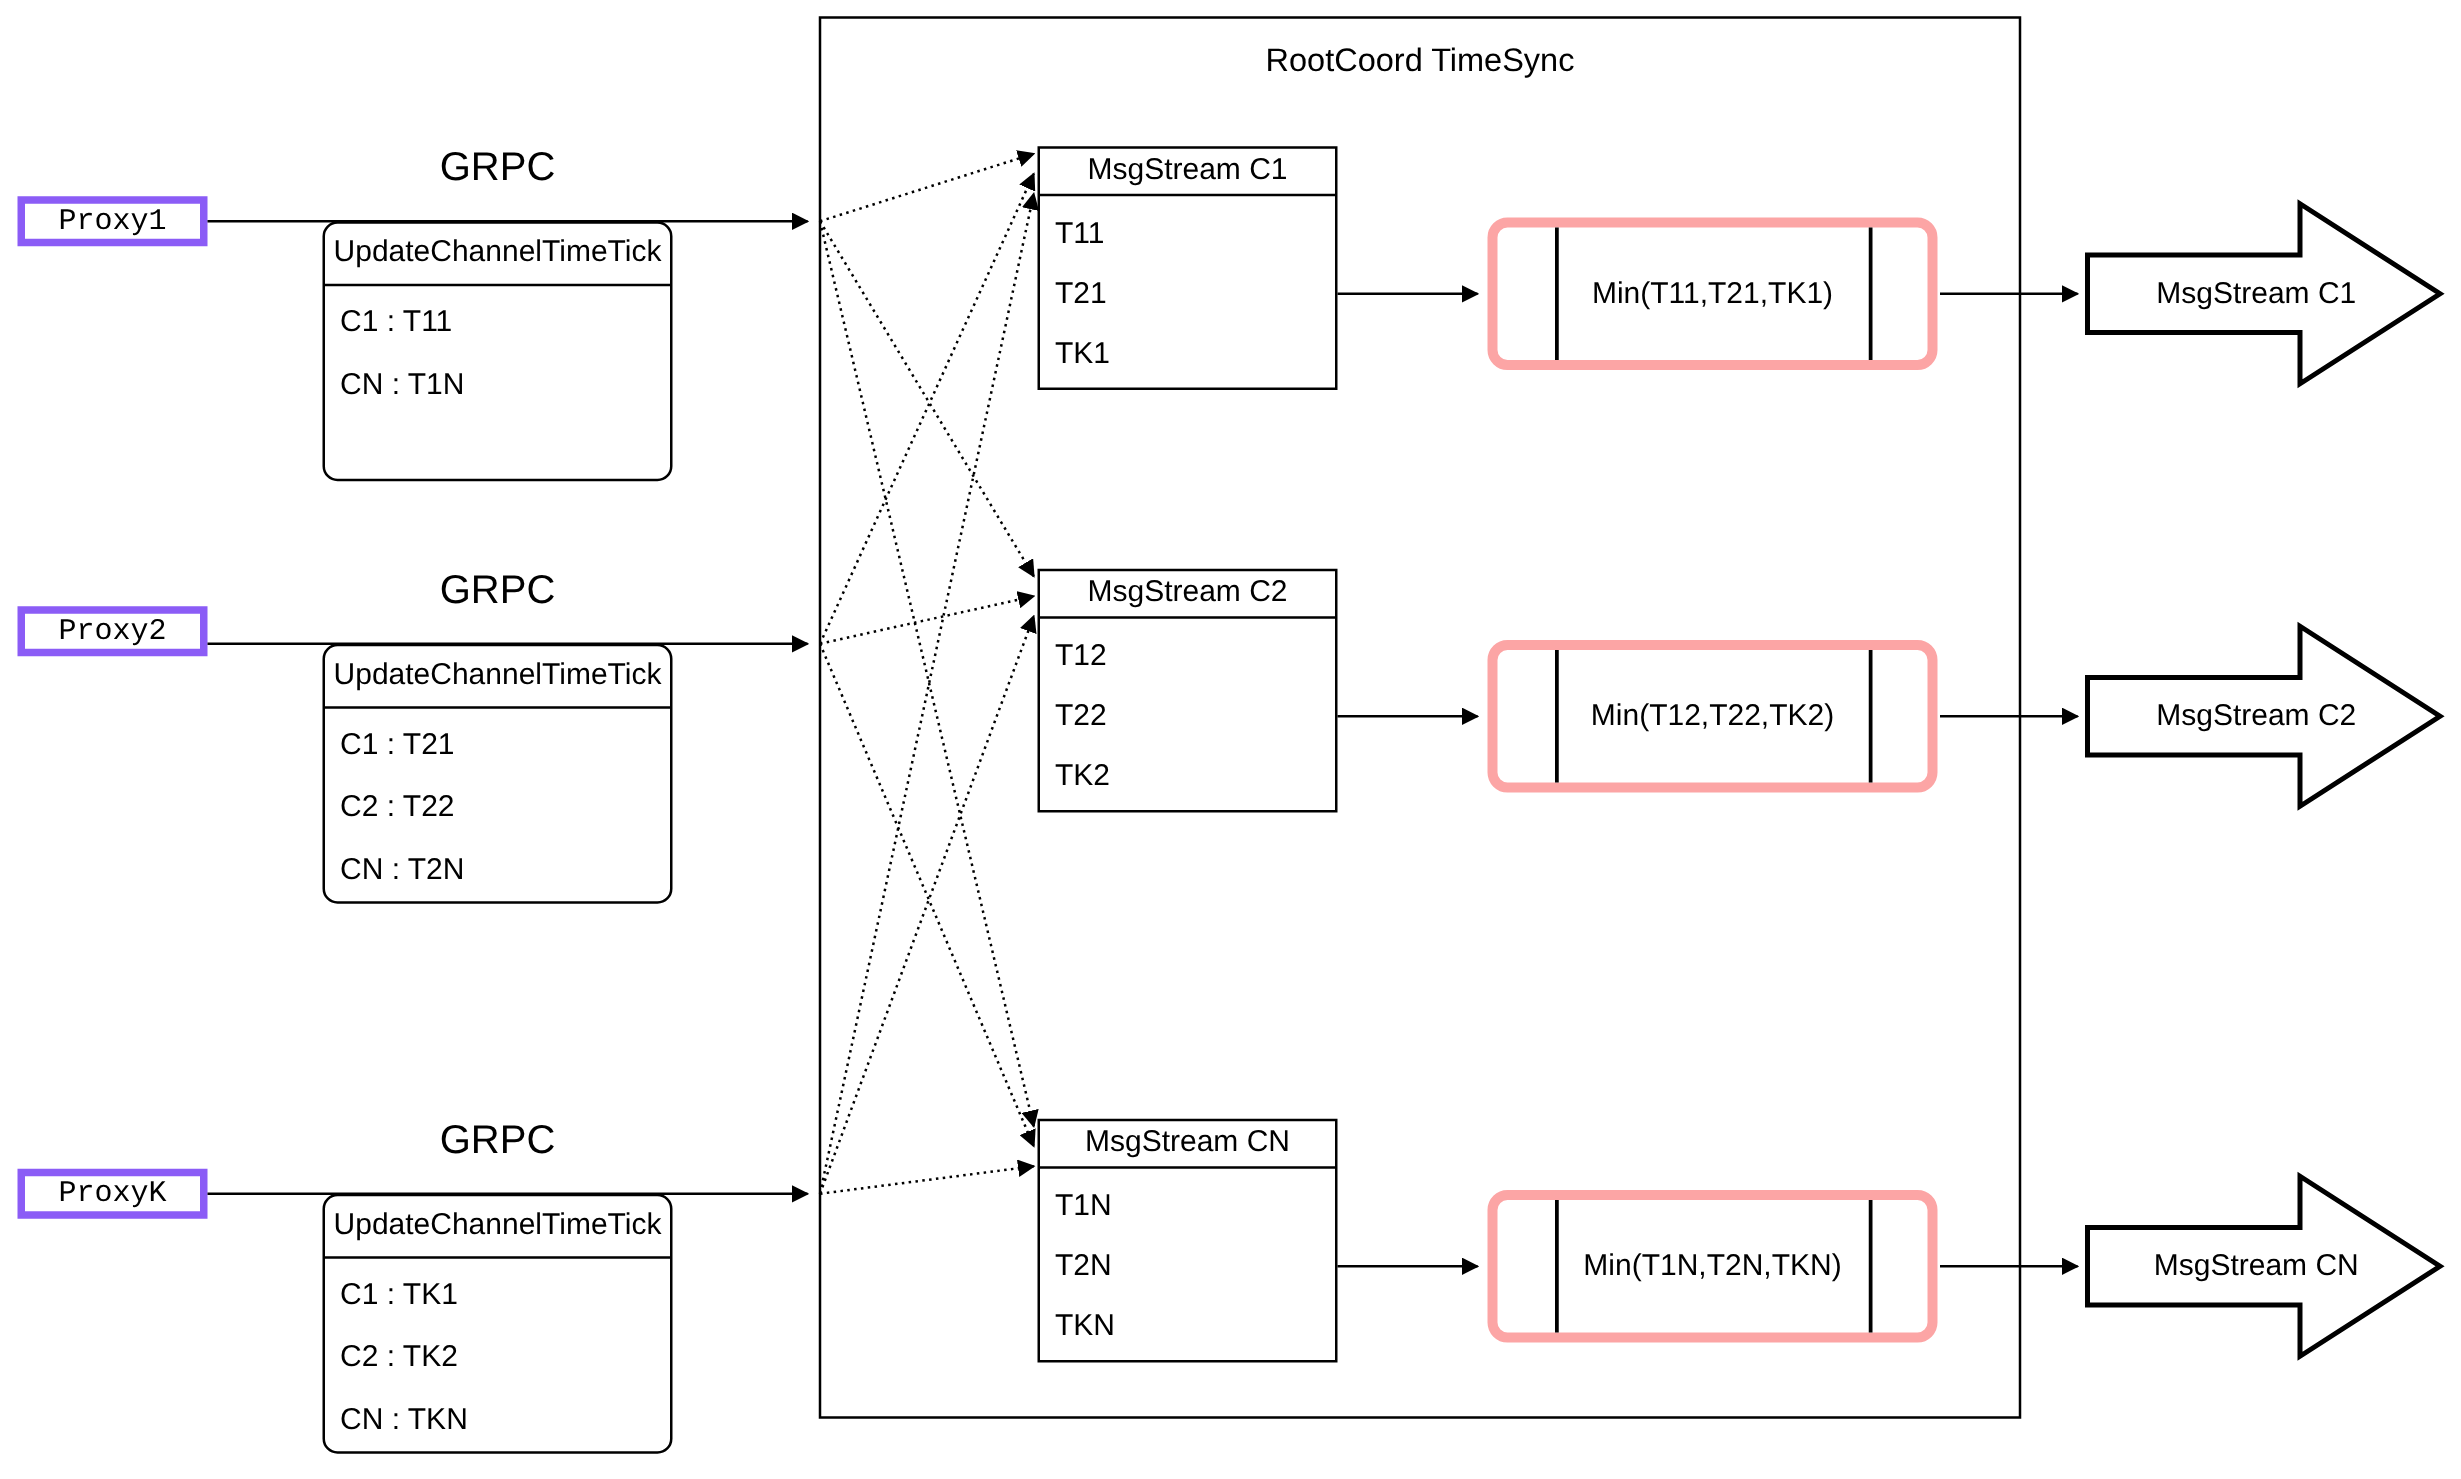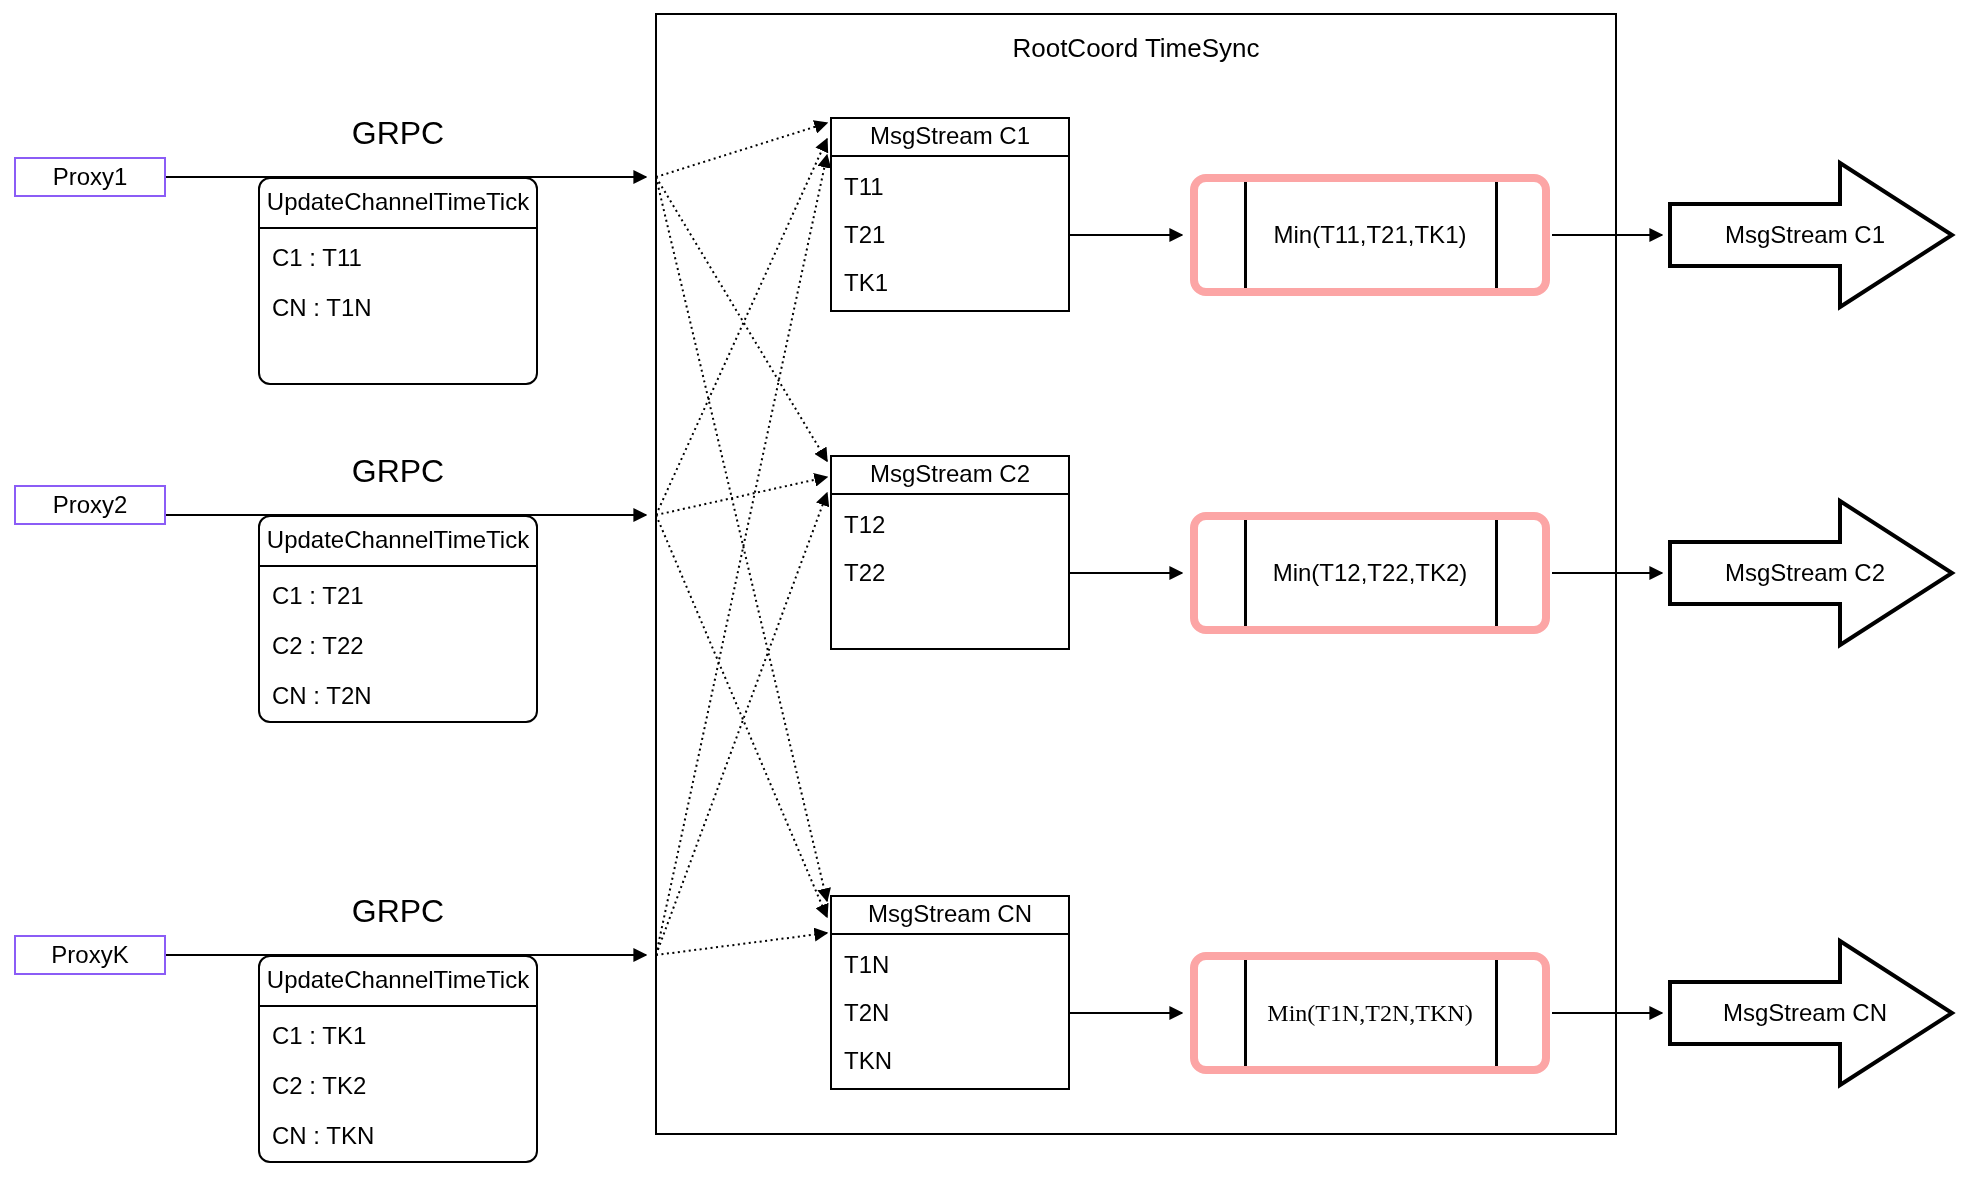--- a/index.html
+++ b/index.html
@@ -1,20 +1,20 @@
 <!DOCTYPE html>
 <html><head>
 <meta charset="utf-8">
 <style>
   html,body{margin:0;padding:0;background:#ffffff;}
   #stage{position:relative;width:1969px;height:1183px;background:#ffffff;
          font-family:"Liberation Sans",sans-serif;color:#000;overflow:hidden;padding-left:20px;}
   .abs{position:absolute;box-sizing:border-box;}
-  .proxy-box{width:152px;height:40px;border:2px solid #8b5cf6;background:#fff;
-             display:flex;align-items:center;justify-content:center;font-size:24px;}
+  .proxy-box{width:152px;height:40px;border:6px solid #8b5cf6;background:#fff;
+             display:flex;align-items:center;justify-content:center;font-size:24px;font-family:Liberation Mono, monospace;}
   .grpc-lbl{width:280px;height:30px;text-align:center;font-size:32px;line-height:30px;}
   .tbl{border:2px solid #000;background:#fff;}
   .upd-tbl{left:258px;width:280px;height:208px;border-radius:12px;}
   .msg-tbl{left:830px;width:240px;height:195px;}
   .tbl .hdr{border-bottom:2px solid #000;text-align:center;font-size:24px;}
   .upd-tbl .hdr{height:48px;line-height:46px;}
   .msg-tbl .hdr{height:36px;line-height:34px;}
   .tbl .bd{padding:4px 0 0 12px;font-size:24px;}
   .upd-tbl .bd div{line-height:50px;}
   .msg-tbl .bd{padding-top:6px;}
@@ -75,20 +75,21 @@
       <div>C1 : T21</div>
       <div>C2 : T22</div>
       <div>CN : T2N</div>
     </div>
   </div>
   <div class="abs tbl msg-tbl" style="top:455px;">
     <div class="hdr">MsgStream C2</div>
     <div class="bd">
       <div>T12</div>
       <div>T22</div>
+      <div>TK2</div>
     </div>
   </div>
   <div class="abs min-box" style="top:512px;">
     <div class="min-div l"></div>
     <div class="min-div r"></div>
     <span>Min(T12,T22,TK2)</span>
   </div>
   <div class="abs out-lbl" style="top:558px;">MsgStream C2</div>
 
   <div class="abs proxy-box" style="left:14px;top:935px;">
@@ -104,21 +105,21 @@
     </div>
   </div>
   <div class="abs tbl msg-tbl" style="top:895px;">
     <div class="hdr">MsgStream CN</div>
     <div class="bd">
       <div>T1N</div>
       <div>T2N</div>
       <div>TKN</div>
     </div>
   </div>
-  <div class="abs min-box" style="top:952px;font-family:Liberation Serif, serif;">
+  <div class="abs min-box" style="top:952px;">
     <div class="min-div l"></div>
     <div class="min-div r"></div>
     <span>Min(T1N,T2N,TKN)</span>
   </div>
   <div class="abs out-lbl" style="top:998px;">MsgStream CN</div>
 
   <svg class="overlay" width="1969" height="1183" viewBox="0 0 1969 1183">
     <defs>
       <marker id="ah" viewBox="0 0 10 10" refX="9" refY="5" markerWidth="7" markerHeight="7" orient="auto-start-reverse">
           <path d="M0,0 L10,5 L0,10 z" fill="#000"></path>

